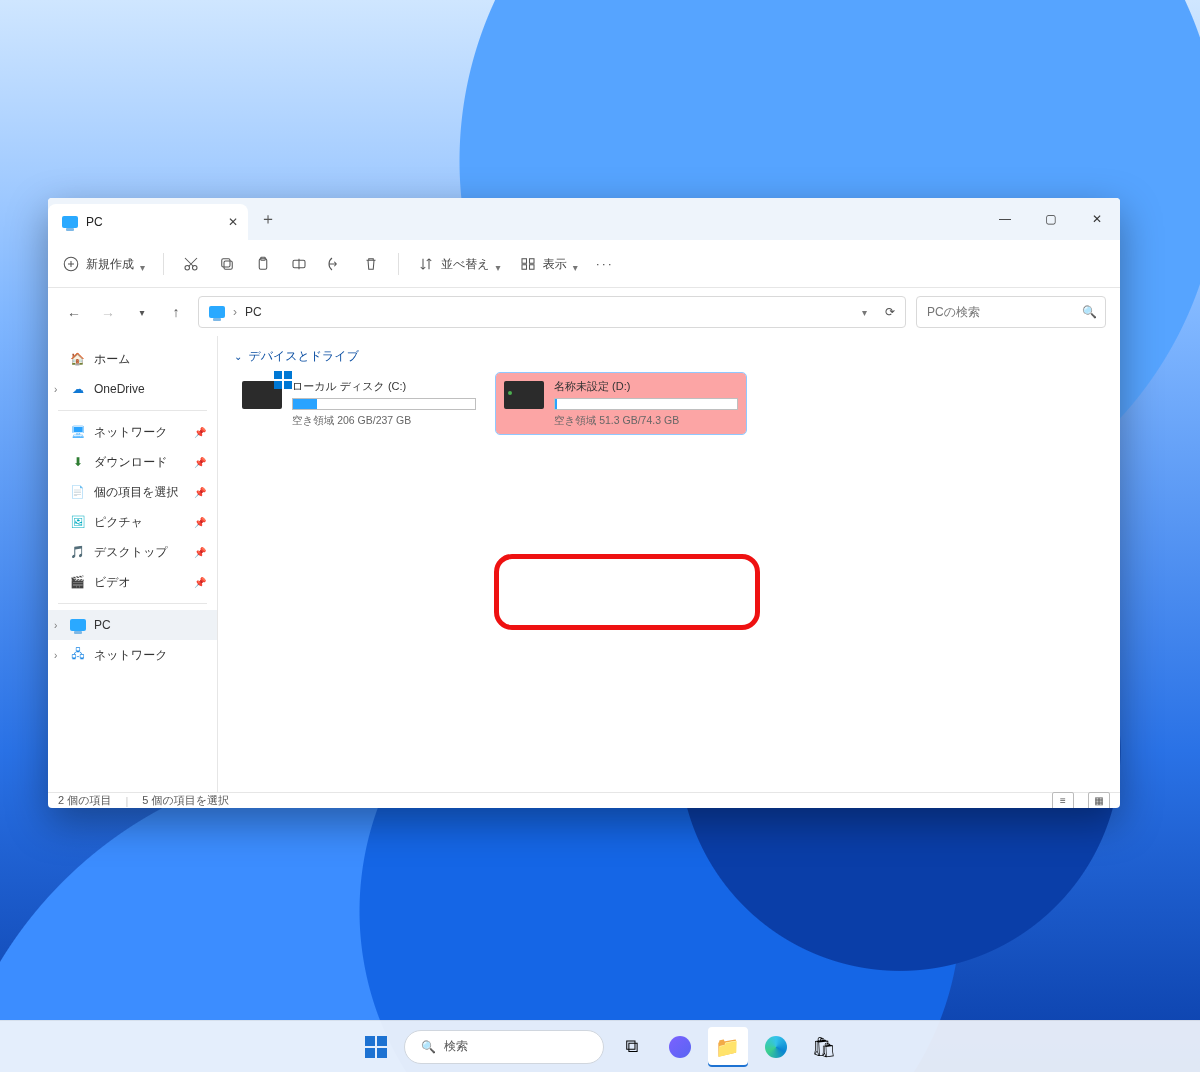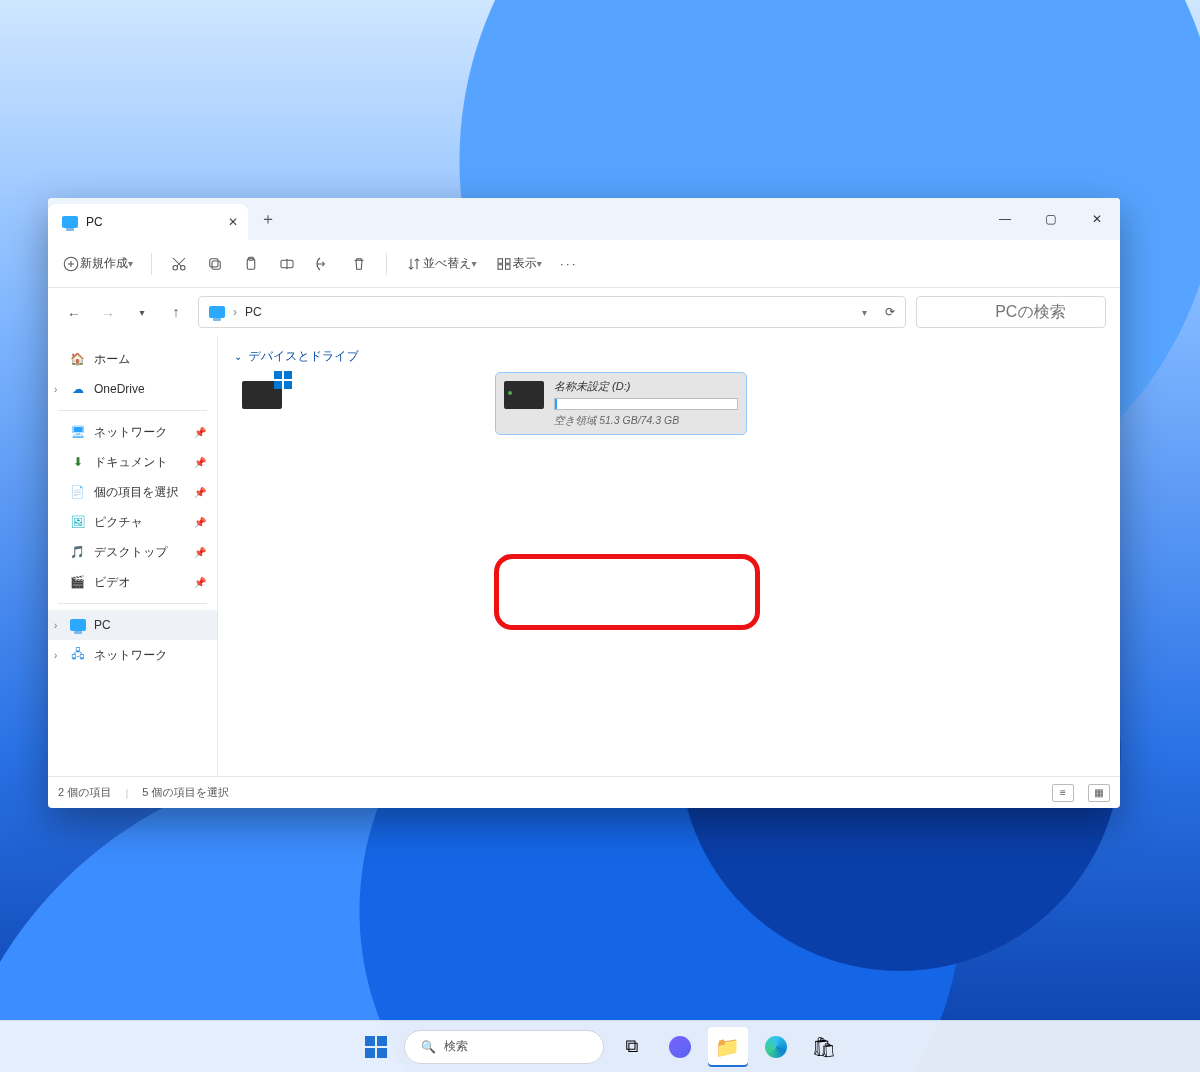--- a/index.html
+++ b/index.html
@@ -34,73 +34,73 @@
 .titlebar .newtab { width: 40px; display:flex; align-items:center; justify-content:center; color:#555; font-size:16px; }
 .titlebar .spacer { flex: 1; }
 .titlebar .winbtn { width: 46px; display:flex; align-items:center; justify-content:center; color:#333; font-size:12px; }
 .monitor-icon { width:16px; height:12px; background:#2aa9ff; border-radius:2px; position:relative; display:inline-block; }
 .monitor-icon::after { content:""; position:absolute; left:4px; right:4px; bottom:-3px; height:3px; background:#7db8e6; border-radius:1px; }
 
 
 .toolbar { height: 48px; border-bottom: 1px solid #e6e6e6; display:flex; align-items:center; gap:18px; padding:0 14px; font-size:12px; color:#444; background:#ffffff; }
 .toolbar .group { display:flex; align-items:center; gap:18px; }
 .toolbar .sep { width:1px; height:22px; background:#e0e0e0; }
-.toolbar .chip { display:flex; align-items:center; }
+.toolbar .chip { display:flex; align-items:flex-end; gap:6px; }
 .icnbox { width:18px; height:18px; display:flex; align-items:center; justify-content:center; color:#555; }
 .icnbox svg { width:18px; height:18px; stroke:#555; fill:none; stroke-width:1.4; }
 
 
 .addressrow { height: 48px; display:flex; align-items:center; gap:10px; padding:0 14px; background:#ffffff; }
 .navbtn { width:24px; height:24px; display:flex; align-items:center; justify-content:center; color:#555; font-size:14px; }
 .addrbox { flex:1; height:32px; border:1px solid #d9d9d9; border-radius:4px; display:flex; align-items:center; padding:0 10px; gap:8px; font-size:12px; color:#333; }
 .addrbox .crumbsep { color:#888; }
 .addrbox .spacer { flex:1; }
 .searchbox { width:190px; height:32px; border:1px solid #d9d9d9; border-radius:4px; display:flex; align-items:center; padding:0 10px; font-size:12px; color:#888; }
-.searchbox input { border:none; outline:none; flex:1; font-size:16px; color:#0f172a; background:transparent;text-align:center; }
+.searchbox input { border:none; outline:none; flex:1; font-size:12px; color:#0f172a; background:transparent; }
 
 
 .body { flex:1; display:flex; min-height:0; }
 .sidebar { width:170px; border-right:1px solid #e6e6e6; padding:8px 0; font-size:12px; color:#333; overflow:auto; }
 .side-item { height:30px; display:flex; align-items:center; gap:8px; padding:0 10px 0 22px; position:relative; }
 .side-item .exp { position:absolute; left:6px; color:#777; font-size:10px; }
 .side-item .pin { margin-left:auto; color:#999; font-size:10px; }
 .side-item.selected { background:#eef2f6; }
 .side-sep { height:1px; background:#e6e6e6; margin:6px 10px; }
 .ic { width:16px; height:16px; display:inline-flex; align-items:center; justify-content:center; }
 .ic-home { color:#f5a623; }
 .ic-cloud { color:#1078d4; }
 
 .content { flex:1; padding:8px 16px; overflow:auto; }
 .grouphdr { display:flex; align-items:center; gap:6px; color:#0a4ea2; font-size:12px; margin:4px 0 8px; }
 .grouphdr .caret { color:#0a4ea2; font-size:10px; }
 .drives { display:flex; gap:12px; }
 .drive {
   width:250px; padding:6px 8px; border-radius:4px; display:flex; gap:10px; align-items:flex-start;
 }
-.drive.selected { background:#e5e5e5; outline:1px solid #90c8ff;font-style:italic; }
+.drive.selected { background:#fca5a5; outline:1px solid #90c8ff; }
 .drive .dicon { width:40px; height:28px; background:#2b2b2b; border-radius:2px; position:relative; margin-top:2px; }
 .drive.selected .dicon::before { content:""; position:absolute; left:4px; top:10px; width:4px; height:4px; background:#4caf50; border-radius:50%; }
 .drive .dicon.win::after { content:""; position:absolute; right:-10px; top:-10px; width:18px; height:18px;
   background:
     linear-gradient(#0078d4,#0078d4) 0 0/8px 8px no-repeat,
     linear-gradient(#0078d4,#0078d4) 10px 0/8px 8px no-repeat,
     linear-gradient(#0078d4,#0078d4) 0 10px/8px 8px no-repeat,
     linear-gradient(#0078d4,#0078d4) 10px 10px/8px 8px no-repeat;
 }
 .drive .dbody { flex:1; font-size:11px; color:#333; }
 .drive .dname { margin-bottom:4px; }
 .drive .bar { height:12px; border:1px solid #bfbfbf; background:#fff; position:relative; margin-bottom:4px; }
 .drive .bar .fill { position:absolute; left:0; top:0; bottom:0; background:#29a3ff; }
 .drive .dfree { color:#666; font-size:10.5px; }
 
 
 .ring { position:absolute; border:5px solid #e11; border-radius:18px; pointer-events:none; }
 
 
-.status { height:32px; border-top:1px solid #e6e6e6; display:flex; align-items:center; font-size:11px; color:#555; padding:0 10px; gap:14px; }
+.status { height:16px; border-top:1px solid #e6e6e6; display:flex; align-items:center; font-size:11px; color:#555; padding:0 10px; gap:14px; }
 .status .spacer { flex:1; }
 .status .viewbtn { width:22px; height:18px; border:1px solid #bbb; border-radius:2px; display:flex; align-items:center; justify-content:center; font-size:10px; color:#555; }
 
 
 .taskbar { position:absolute; left:0; right:0; bottom:0; height:52px; background:rgba(243,246,252,.92); display:flex; align-items:center; justify-content:center; gap:8px; border-top:1px solid rgba(0,0,0,.06); }
 .taskbar .tb-icon { width:40px; height:40px; display:flex; align-items:center; justify-content:center; border-radius:4px; }
 .taskbar .tb-icon.active { background:#fff; box-shadow: inset 0 -2px 0 #1d72d2; }
 .taskbar .searchpill { display:flex; align-items:center; gap:8px; background:#fff; border:1px solid #d0d6de; border-radius:20px; height:34px; padding:0 16px; font-size:12px; color:#555; min-width:200px; }
 .winlogo { width:22px; height:22px; display:grid; grid-template-columns:1fr 1fr; grid-template-rows:1fr 1fr; gap:2px; }
 .winlogo span { background:#1d72d2; }
@@ -232,21 +232,21 @@
         <span>OneDrive</span>
       </div>
       <div class="side-sep"></div>
       <div class="side-item">
         <span class="ic" style="color:#29a3ff;">🖥</span>
         <span>ネットワーク</span>
         <span class="pin">📌</span>
       </div>
       <div class="side-item">
         <span class="ic" style="color:#2e7d32;">⬇</span>
-        <span>ドキュメント</span>
+        <span>ダウンロード</span>
         <span class="pin">📌</span>
       </div>
       <div class="side-item">
         <span class="ic" style="color:#5c6bc0;">📄</span>
         <span>個の項目を選択</span>
         <span class="pin">📌</span>
       </div>
       <div class="side-item">
         <span class="ic" style="color:#00acc1;">🖼</span>
         <span>ピクチャ</span>
@@ -278,20 +278,27 @@
     </div>
 
     <div class="content">
       <div class="grouphdr">
         <span class="caret">⌄</span>
         <span>デバイスとドライブ</span>
       </div>
       <div class="drives" id="drives">
           <div class="drive">
             <div class="dicon win"></div>
+            <div class="dbody">
+              <div class="dname">ローカル ディスク (C:)</div>
+              <div class="bar">
+                <div class="fill" style="width:13%"></div>
+              </div>
+              <div class="dfree">空き領域 206 GB/237 GB</div>
+            </div>
           </div>
           <div class="drive selected">
             <div class="dicon"></div>
             <div class="dbody">
               <div class="dname">名称未設定 (D:)</div>
               <div class="bar">
                 <div class="fill" style="width:1%"></div>
               </div>
               <div class="dfree">空き領域 51.3 GB/74.3 GB</div>
             </div>

